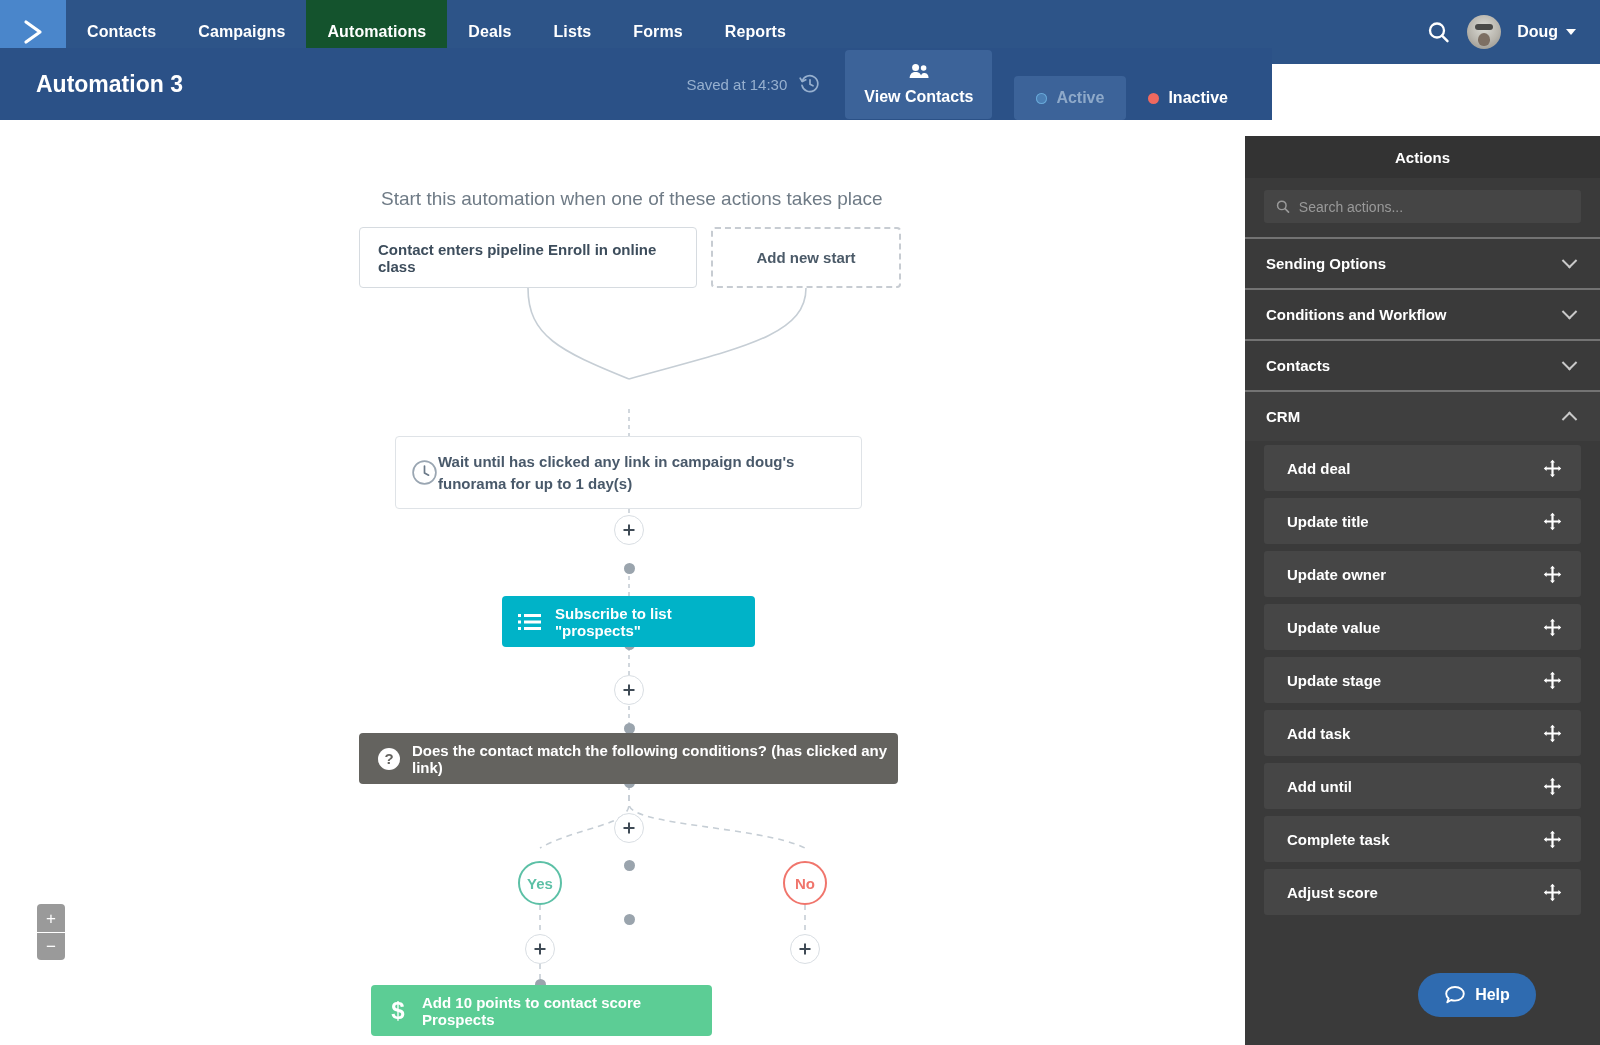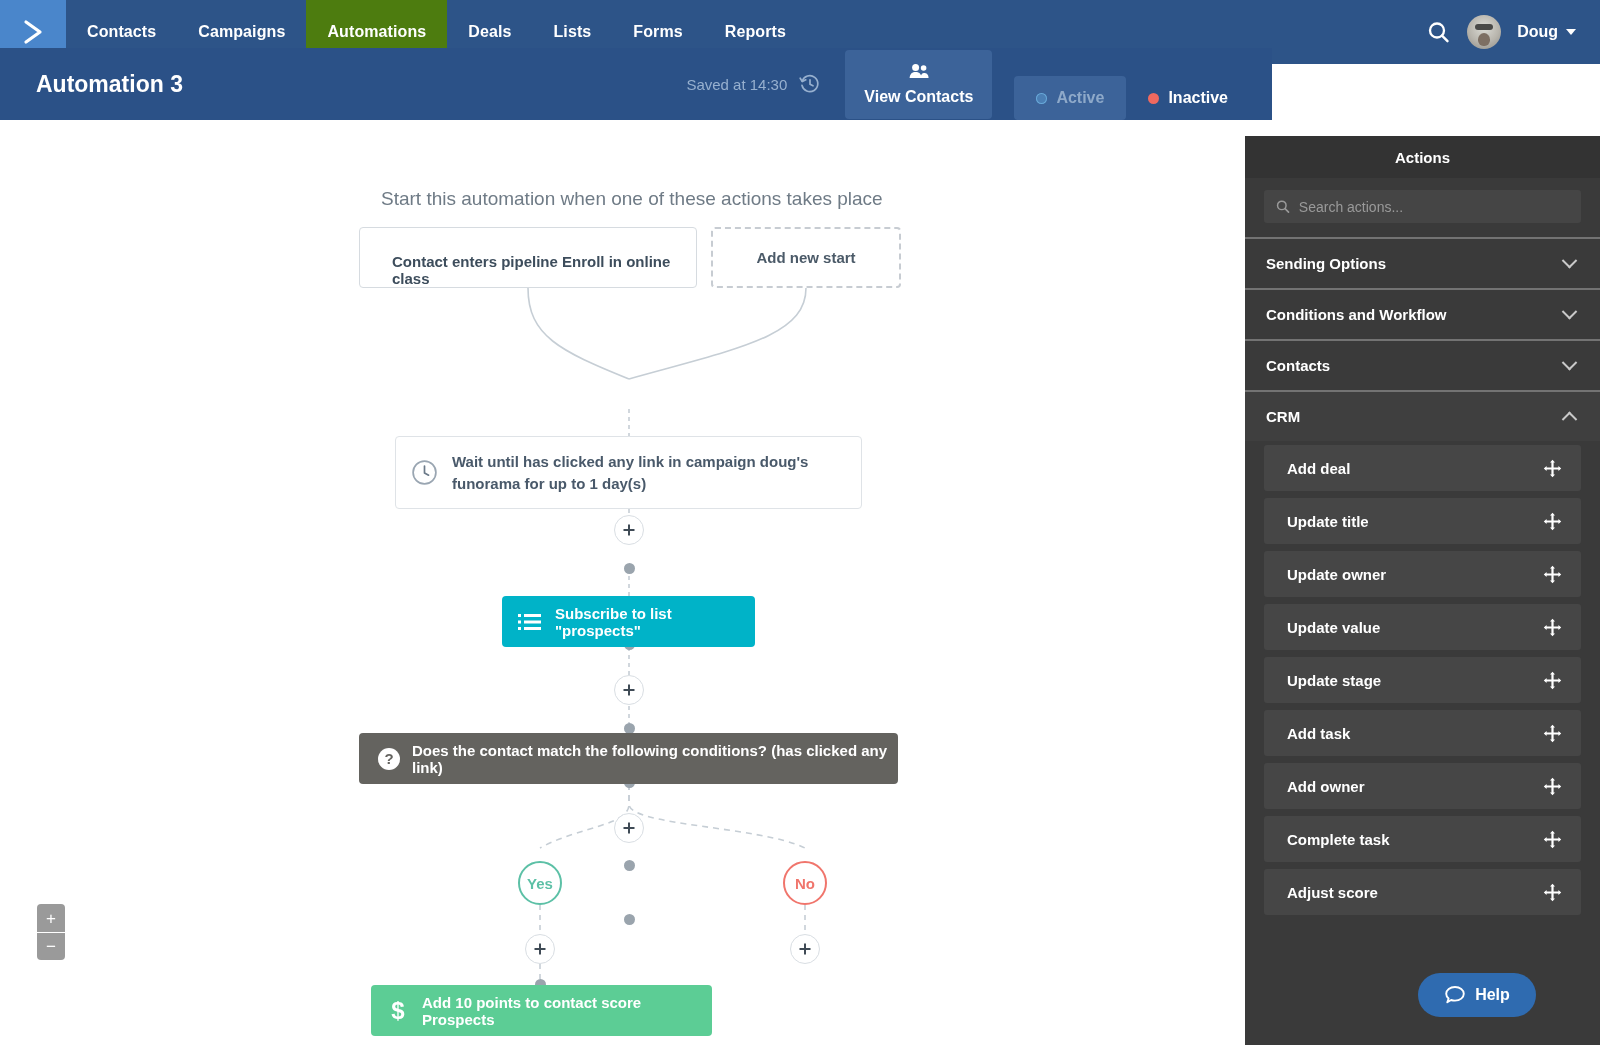--- a/index.html
+++ b/index.html
@@ -22,21 +22,21 @@
     width: 66px; height: 64px; background: #4a86cb;
     display: flex; align-items: center; justify-content: center;
   }
   .logo-tile svg { display: block; }
   .nav-items { display: flex; align-items: stretch; }
   .nav-item {
     display: flex; align-items: center; padding: 0 21px;
     color: #ffffff; font-size: 16px; font-weight: bold;
     letter-spacing: .1px; cursor: pointer; white-space: nowrap;
   }
-  .nav-item.active { background: #4d7c0f; }
+  .nav-item.active { background: #14532d; }
   .nav-right {
     margin-left: auto; display: flex; align-items: center;
     padding-right: 24px; gap: 16px;
   }
   .search-btn { cursor: pointer; display: flex; align-items: center; }
   .avatar {
     width: 34px; height: 34px; border-radius: 50%;
     background: radial-gradient(circle at 50% 38%, #dcdcd6 0%, #b8b5ad 55%, #8e8c86 100%);
     overflow: hidden; position: relative; cursor: pointer;
   }
@@ -97,21 +97,21 @@
   }
   .canvas-svg { position: absolute; top: 0; left: 0; }
 
   .start-caption {
     position: absolute; left: 381px; top: 52px;
     font-size: 19px; color: #6f7b86;
   }
   .start-box {
     position: absolute; left: 359px; top: 91px; width: 338px; height: 61px;
     border: 1px solid #d6dbe0; border-radius: 4px; background: #fff;
-    display: flex; align-items: flex-end; cursor: pointer; padding-left: 14px;
+    display: flex; align-items: center; cursor: pointer;
   }
   .start-box span {
     font-size: 15px; font-weight: bold; color: #3d4d5c; padding-left: 18px;
   }
   .add-start-box {
     position: absolute; left: 711px; top: 91px; width: 190px; height: 61px;
     border: 2px dashed #c7ccd2; border-radius: 4px; background: #fff;
     display: flex; align-items: center; justify-content: center; cursor: pointer;
   }
   .add-start-box span { font-size: 15px; font-weight: bold; color: #4b5a68; }
@@ -130,21 +130,21 @@
   }
 
   .wait-box {
     position: absolute; left: 395px; top: 300px; width: 467px; height: 73px;
     border: 1px solid #dfe3e7; border-radius: 4px; background: #fff;
     display: flex; align-items: center; cursor: pointer;
   }
   .wait-box .clock { margin-left: 15px; flex: none; }
   .wait-box .txt {
     font-size: 15px; font-weight: bold; color: #49596a;
-    margin-left: 14px; line-height: 1.42; padding-right: 12px;
+    margin-left: 0; line-height: 1.42; padding-right: 12px;
   }
 
   .teal-box {
     position: absolute; left: 502px; top: 460px; width: 253px; height: 51px;
     background: #00b3c8; border-radius: 4px; cursor: pointer;
     display: flex; align-items: center;
   }
   .teal-box .txt { color: #fff; font-size: 15px; font-weight: bold; margin-left: 12px; }
 
   .cond-box {
@@ -506,21 +506,21 @@
             <path d="M9.5 0.8 L12 3.6 H10.6 V8.4 H15.4 V7 L18.2 9.5 L15.4 12 V10.6 H10.6 V15.4 H12 L9.5 18.2 L7 15.4 H8.4 V10.6 H3.6 V12 L0.8 9.5 L3.6 7 V8.4 H8.4 V3.6 H7 Z" fill="#ffffff"></path>
           </svg>
       </div>
       <div class="action-row">
         <span>Add task</span>
         <svg class="move-icon" width="19" height="19" viewBox="0 0 19 19">
             <path d="M9.5 0.8 L12 3.6 H10.6 V8.4 H15.4 V7 L18.2 9.5 L15.4 12 V10.6 H10.6 V15.4 H12 L9.5 18.2 L7 15.4 H8.4 V10.6 H3.6 V12 L0.8 9.5 L3.6 7 V8.4 H8.4 V3.6 H7 Z" fill="#ffffff"></path>
           </svg>
       </div>
       <div class="action-row">
-        <span>Add owner</span>
+        <span>Add until</span>
         <svg class="move-icon" width="19" height="19" viewBox="0 0 19 19">
             <path d="M9.5 0.8 L12 3.6 H10.6 V8.4 H15.4 V7 L18.2 9.5 L15.4 12 V10.6 H10.6 V15.4 H12 L9.5 18.2 L7 15.4 H8.4 V10.6 H3.6 V12 L0.8 9.5 L3.6 7 V8.4 H8.4 V3.6 H7 Z" fill="#ffffff"></path>
           </svg>
       </div>
       <div class="action-row">
         <span>Complete task</span>
         <svg class="move-icon" width="19" height="19" viewBox="0 0 19 19">
             <path d="M9.5 0.8 L12 3.6 H10.6 V8.4 H15.4 V7 L18.2 9.5 L15.4 12 V10.6 H10.6 V15.4 H12 L9.5 18.2 L7 15.4 H8.4 V10.6 H3.6 V12 L0.8 9.5 L3.6 7 V8.4 H8.4 V3.6 H7 Z" fill="#ffffff"></path>
           </svg>
       </div>

